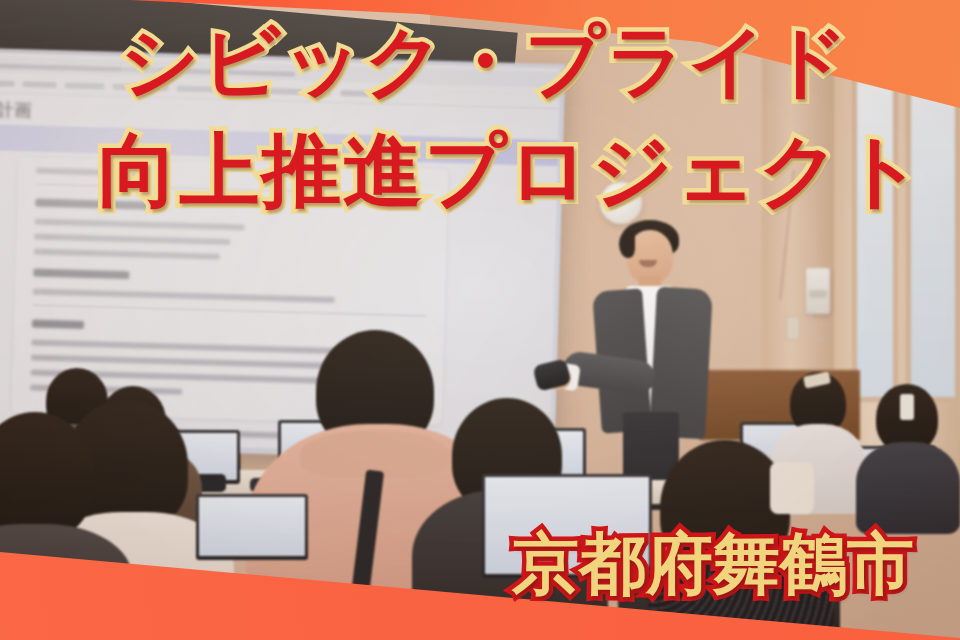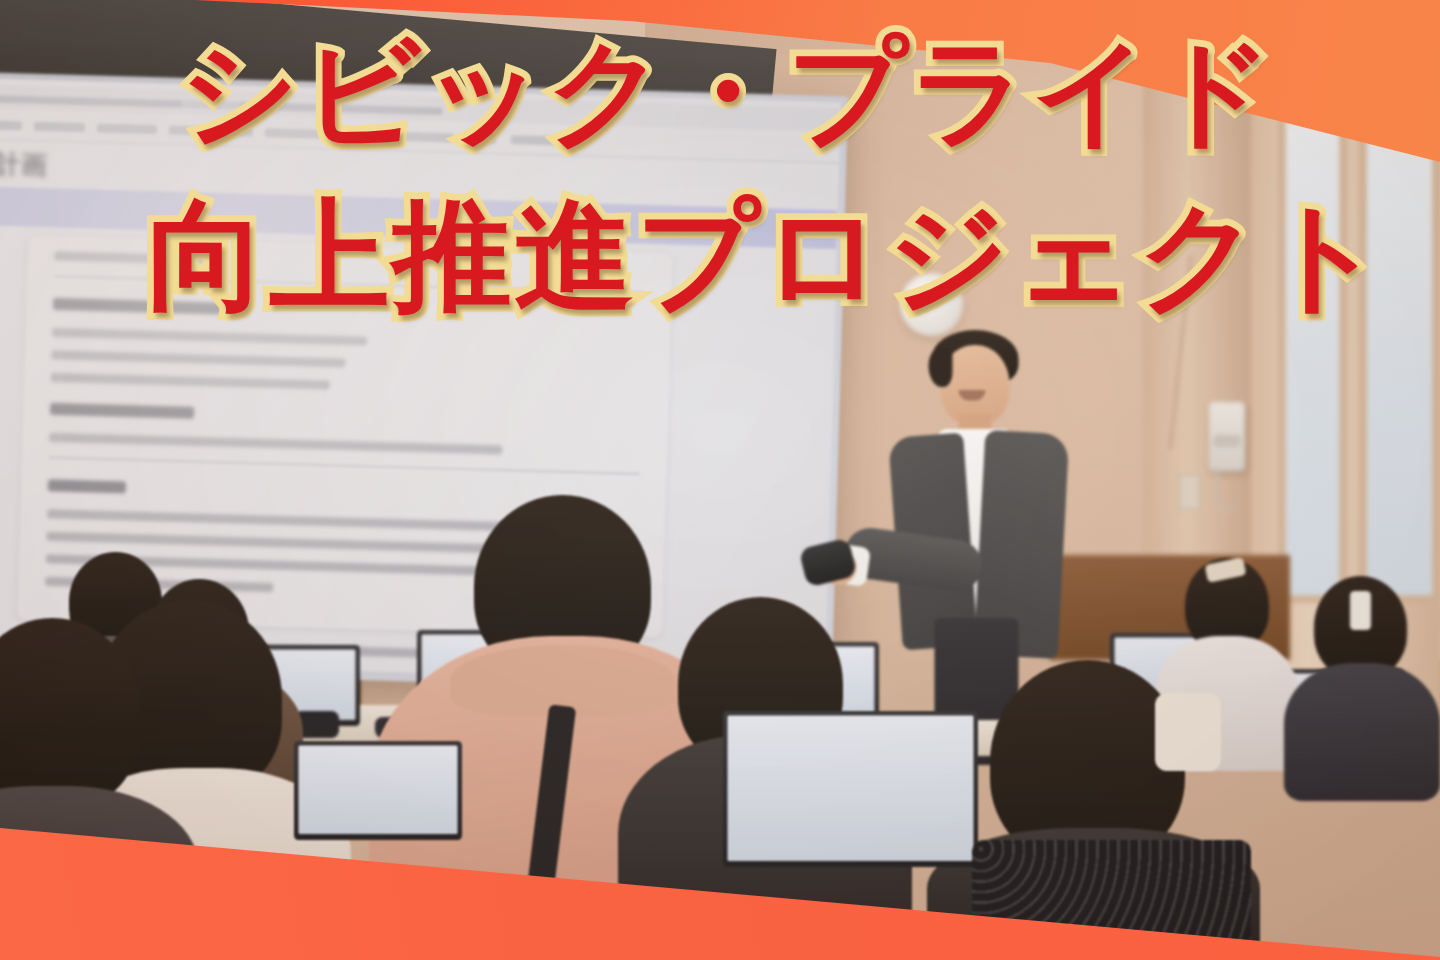--- a/index.html
+++ b/index.html
@@ -517,15 +517,16 @@
 
     <div class="photo-grade"></div>
   </div>
 
   <div class="wedge-top2"></div>
   <div class="wedge-bottom"></div>
 
   <div class="titles">
     <div class="title-line" id="title1">シビック・プライド</div>
     <div class="title-line" id="title2">向上推進プロジェクト</div>
+    <div class="city-line">京都府舞鶴市</div>
   </div>
 
 </div>
 
 </body></html>

